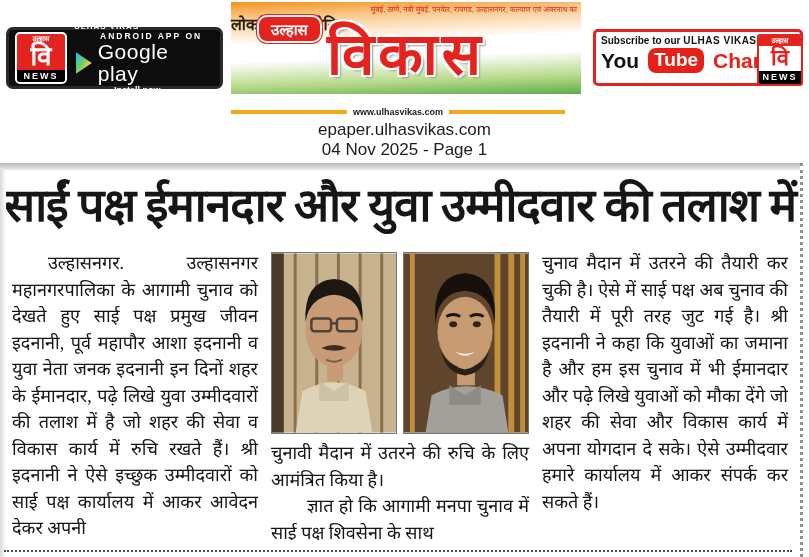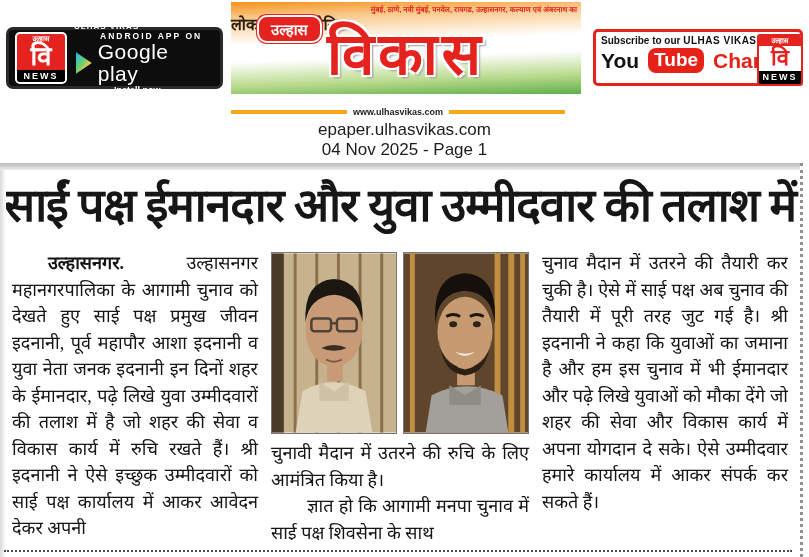--- a/index.html
+++ b/index.html
@@ -22,21 +22,21 @@
   .gp-line1 { font-size:8.5px; font-weight:bold; letter-spacing:2px; line-height:10px; margin-left:26px; }
   .gp-row { display:flex; align-items:center; gap:4px; }
   .gp-tri { width:20px; height:24px; }
   .gp-line2 { font-size:21px; letter-spacing:0.5px; font-weight:normal; line-height:22px; }
   .gp-install { font-size:9px; font-weight:bold; margin-left:40px; line-height:10px; }
 
   
   .masthead { position:absolute; left:231px; top:2px; width:350px; height:113px; background:#fff; }
   .mh-grad { position:absolute; left:0; top:0; right:0; height:92px;
     background:linear-gradient(178deg,#f6921e 0%,#f9c98a 16%,#ffffff 42%,#ffffff 58%,#b7d98a 82%,#5fae4a 100%); }
-  .mh-region { position:relative; color:#e4231f; font-size:7.5px; font-weight:bold;
+  .mh-region { position:relative; color:#e4231f; font-size:7.5px; font-weight:normal;
     text-align:right; padding:3px 4px 0 12px; line-height:10px; }
   .mh-tagline { position:relative; color:#2b1d10; font-size:16px; font-weight:bold;
     padding-right:6px; line-height:19px; }
   .mh-ulhas { position:absolute; left:26px; top:13px; background:#e4231f; color:#fff;
     font-size:15px; font-weight:bold; padding:2px 12px; border:2px solid #fff;
     border-radius:10px; box-shadow:0 0 0 1px #e4231f; z-index:3; }
   .mh-title { position:relative; z-index:2; color:#e4231f; font-size:58px; font-weight:900;
     text-align:center; line-height:60px; margin-top:-10px; letter-spacing:4px;
     text-shadow:-2px -2px 0 #fff, 2px -2px 0 #fff, -2px 2px 0 #fff, 2px 2px 0 #fff, 3px 3px 2px #9c9c9c; }
   .mh-info { position:absolute; left:0; right:0; top:92px; height:12px;
@@ -83,21 +83,21 @@
     background:#fff; border-right:3px dotted #8f8f8f; }
   .clip-topband { height:7px; background:linear-gradient(180deg,#b9b9b9,#ececec); }
   .clip-leftband { position:absolute; left:0; top:7px; bottom:0; width:6px;
     background:linear-gradient(90deg,#d9d9d9,#ffffff); }
   .headline { font-family:"Liberation Serif", serif; text-align:center;
     font-size:46px; font-weight:900; color:#161616; line-height:72px; height:78px;
     letter-spacing:-1px; white-space:nowrap; overflow:hidden; }
   .cols { display:flex; gap:13px; padding:2px 12px 0 12px; height:292px; overflow:hidden;
     font-family:"Liberation Serif", serif; }
   .col { flex:1; font-size:18px; line-height:26.5px; color:#141414; text-align:justify; }
-  .dateline { font-weight:bold; }
+  .dateline { font-weight:normal; }
   .indent { text-indent:36px; }
   .photos { display:flex; gap:6px; margin:2px 0 6px 0; }
   .photo { width:126px; height:182px; border:1px solid #777; display:block; }
   .bottom-dots { position:absolute; left:4px; right:8px; bottom:5px; border-top:2px dotted #4d4d4d; }
 </style>
 </head>
 <body>
 
 <div class="page">
 

